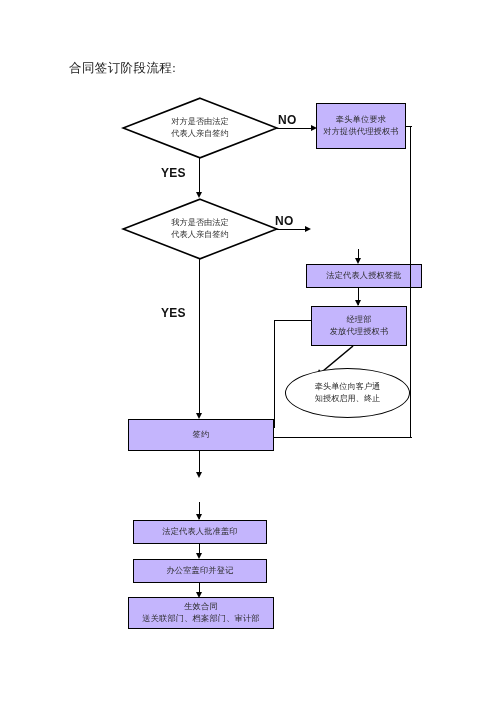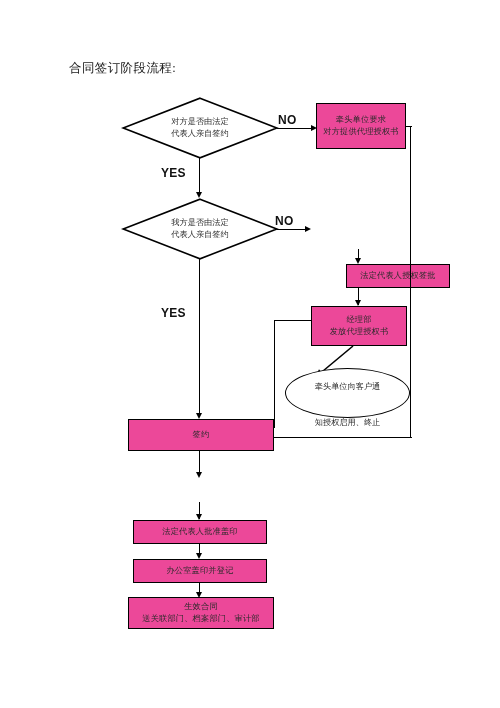--- a/index.html
+++ b/index.html
@@ -19,21 +19,21 @@
     font-size:12.5px;
     color:#1a1a1a;
     letter-spacing:0.4px;
     white-space:nowrap;
   }
 
   
   .box{
     position:absolute;
     border:1.6px solid #000;
-    background:#ec4899;
+    background:#c4b5fd;
     box-sizing:border-box;
     display:flex;
     flex-direction:column;
     align-items:center;
     justify-content:center;
     text-align:center;
     color:#2b2b2b;
     font-size:8.2px;
     line-height:1.45;
     letter-spacing:0.2px;
@@ -48,21 +48,21 @@
     box-sizing:border-box;
     display:flex;
     flex-direction:column;
     align-items:center;
     justify-content:center;
     text-align:center;
     color:#2b2b2b;
     font-size:8.2px;
     line-height:1.5;
   }
-  .ellipse .ln{display:block;white-space:nowrap;margin-top:24px;}
+  .ellipse .ln{display:block;white-space:nowrap;}
 
   .diamond-wrap{position:absolute;}
   .diamond-wrap svg{position:absolute;left:0;top:0;overflow:visible;}
   .diamond-txt{
     position:absolute;left:0;top:0;
     width:100%;height:100%;
     display:flex;flex-direction:column;
     align-items:center;justify-content:center;
     text-align:right;
     color:#2b2b2b;
@@ -140,21 +140,21 @@
   </div>
 
   <div class="ln-h" style="left:277px;top:229px;width:30px;"></div>
   <div class="arrow-r" style="left:305px;top:225.5px;"></div>
   <div class="lbl" style="left:275px;top:214px;">NO</div>
 
 
   <div class="ln-v" style="left:358px;top:249px;height:13px;"></div>
   <div class="arrow-d" style="left:354.5px;top:258px;"></div>
 
-  <div class="box" style="left:306px;top:264px;width:104px;height:24px;margin-left:40px;">
+  <div class="box" style="left:306px;top:264px;width:116px;height:24px;">
     <span class="ln">法定代表人授权签批</span>
   </div>
 
   <div class="ln-v" style="left:358px;top:288px;height:17px;"></div>
   <div class="arrow-d" style="left:354.5px;top:300px;"></div>
 
   <div class="box" style="left:311px;top:306px;width:96px;height:40px;">
     <span class="ln">经理部</span>
     <span class="ln">发放代理授权书</span>
   </div>

